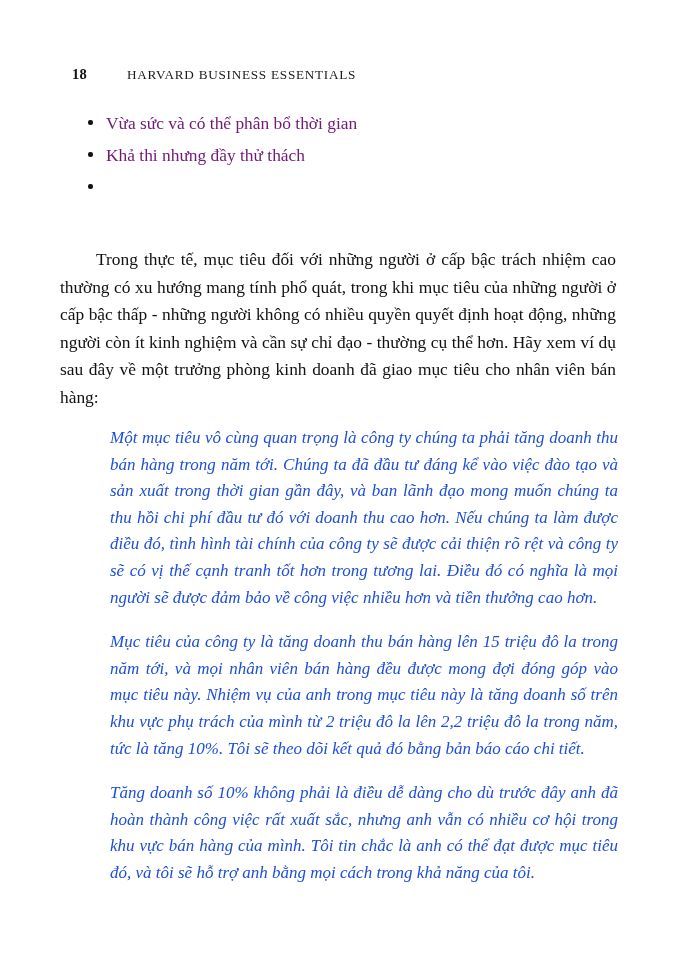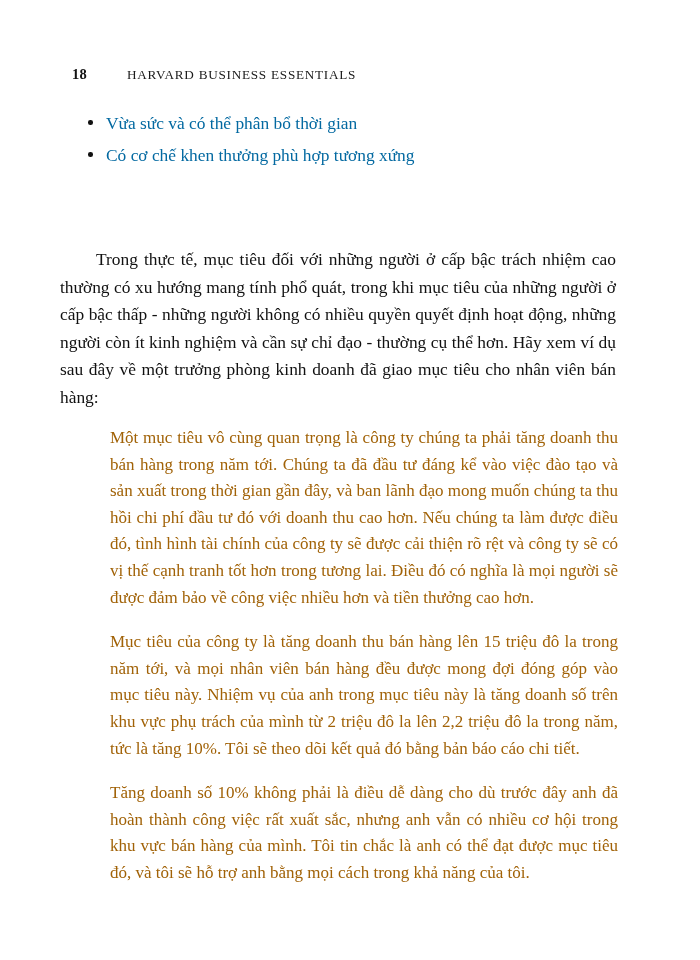--- a/index.html
+++ b/index.html
@@ -57,21 +57,21 @@
     margin: 0;
     padding: 0;
     list-style: none;
   }
   .bullet-item {
     position: relative;
     padding-left: 18px;
     height: 32px;
     line-height: 26px;
     font-size: 17.4px;
-    color: #0369a1;
+    color: #701a75;
     white-space: nowrap;
   }
   .bullet-dot {
     position: absolute;
     left: 0;
     top: 10px;
     width: 4.5px;
     height: 4.5px;
     border-radius: 50%;
     background: #111111;
@@ -94,24 +94,25 @@
 
   
   .quote-block {
     position: absolute;
     left: 110px;
     top: 425px;
     width: 508px;
   }
   .quote-para {
     margin: 0 0 18px 0;
+    font-style: italic;
     font-size: 17px;
     line-height: 26.6px;
     text-align: justify;
-    color: #a16207;
+    color: #1d4ed8;
     hyphens: none;
   }
   .quote-para:last-child {
     margin-bottom: 0;
   }
   .quote-para.last-line-left {
     text-align-last: left;
   }
 </style>
 </head>
@@ -124,21 +125,24 @@
     <span class="head-title">HARVARD BUSINESS ESSENTIALS</span>
   </div>
 
   <ul class="bullet-list">
     <li class="bullet-item">
       <span class="bullet-dot"></span>
       <span>Vừa sức và có thể phân bổ thời gian</span>
     </li>
     <li class="bullet-item">
       <span class="bullet-dot"></span>
-      <span>Có cơ chế khen thưởng phù hợp tương xứng</span>
+      <span>Khả thi nhưng đầy thử thách</span>
+    </li>
+    <li class="bullet-item">
+      <span class="bullet-dot"></span>
     </li>
   </ul>
 
   <p class="body-para">Trong thực tế, mục tiêu đối với những người ở cấp bậc trách nhiệm cao thường có xu hướng mang tính phổ quát, trong khi mục tiêu của những người ở cấp bậc thấp - những người không có nhiều quyền quyết định hoạt động, những người còn ít kinh nghiệm và cần sự chỉ đạo - thường cụ thể hơn. Hãy xem ví dụ sau đây về một trưởng phòng kinh doanh đã giao mục tiêu cho nhân viên bán hàng:</p>
 
   <div class="quote-block">
     <p class="quote-para">Một mục tiêu vô cùng quan trọng là công ty chúng ta phải tăng doanh thu bán hàng trong năm tới. Chúng ta đã đầu tư đáng kể vào việc đào tạo và sản xuất trong thời gian gần đây, và ban lãnh đạo mong muốn chúng ta thu hồi chi phí đầu tư đó với doanh thu cao hơn. Nếu chúng ta làm được điều đó, tình hình tài chính của công ty sẽ được cải thiện rõ rệt và công ty sẽ có vị thế cạnh tranh tốt hơn trong tương lai. Điều đó có nghĩa là mọi người sẽ được đảm bảo về công việc nhiều hơn và tiền thưởng cao hơn.</p>
     <p class="quote-para">Mục tiêu của công ty là tăng doanh thu bán hàng lên 15 triệu đô la trong năm tới, và mọi nhân viên bán hàng đều được mong đợi đóng góp vào mục tiêu này. Nhiệm vụ của anh trong mục tiêu này là tăng doanh số trên khu vực phụ trách của mình từ 2 triệu đô la lên 2,2 triệu đô la trong năm, tức là tăng 10%. Tôi sẽ theo dõi kết quả đó bằng bản báo cáo chi tiết.</p>
     <p class="quote-para last-line-left">Tăng doanh số 10% không phải là điều dễ dàng cho dù trước đây anh đã hoàn thành công việc rất xuất sắc, nhưng anh vẫn có nhiều cơ hội trong khu vực bán hàng của mình. Tôi tin chắc là anh có thể đạt được mục tiêu đó, và tôi sẽ hỗ trợ anh bằng mọi cách trong khả năng của tôi.</p>
   </div>

